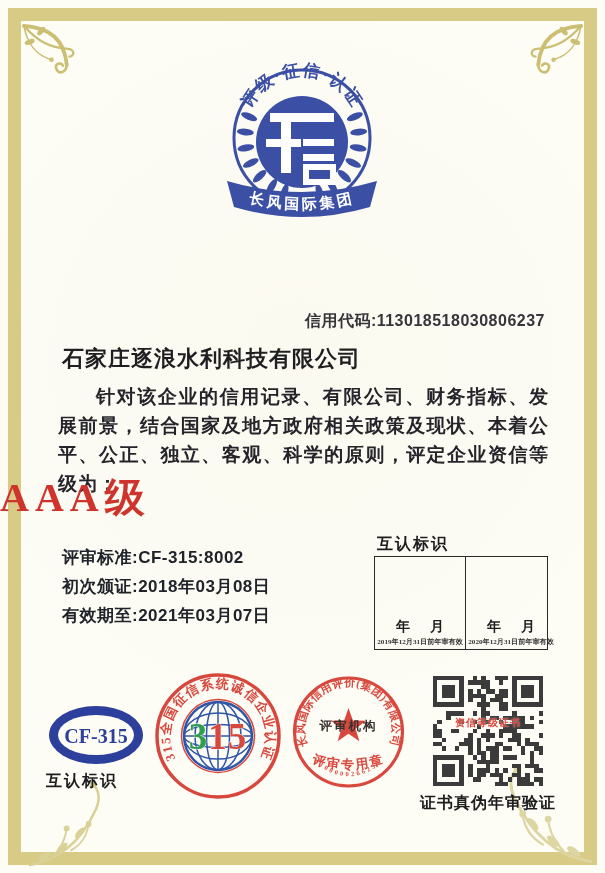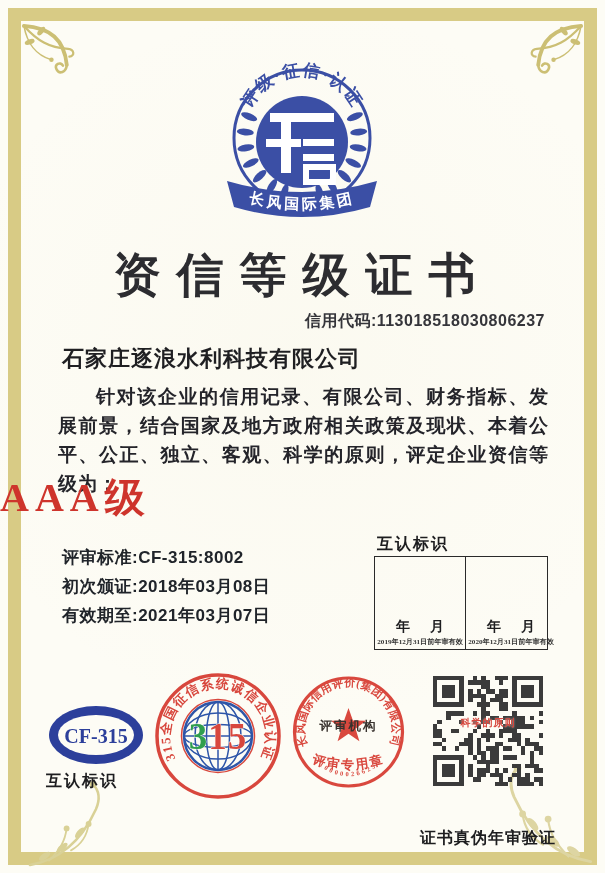--- a/index.html
+++ b/index.html
@@ -30,21 +30,21 @@
   .ar-note{font-family:"Liberation Serif","DejaVu Serif",serif;font-size:7.5px;font-weight:bold;
            color:#333;white-space:nowrap;margin-bottom:2px;transform:scale(.95);}
   .cf-caption{left:46px;top:771px;width:100px;
               font-family:"Liberation Serif","DejaVu Serif",serif;font-size:16px;font-weight:bold;
               color:#1d1d1f;letter-spacing:2px;}
   .qr-wrap{left:433px;top:676px;width:110px;height:110px;}
   .qr-overlay{position:absolute;left:0;right:0;top:36%;text-align:center;color:#d8473d;
               font-size:10px;font-weight:bold;letter-spacing:1px;text-shadow:0 0 2px rgba(255,255,255,.6);}
   .qr-caption{left:418px;top:793px;width:140px;text-align:center;
               font-family:"Liberation Serif","DejaVu Serif",serif;font-size:16px;font-weight:bold;
-              color:#1d1d1f;letter-spacing:1px;margin-top:35px;}
+              color:#1d1d1f;letter-spacing:1px;}
   svg text{font-family:"Liberation Serif","DejaVu Serif",serif;}
 </style>
 </head>
 <body>
 
 <div class="page">
 
   <div class="frame"></div>
 
   <svg width="0" height="0" style="position:absolute">
@@ -123,21 +123,20 @@
       <rect x="101" y="84" width="31" height="7"></rect>
       <rect x="101" y="99" width="31" height="7"></rect>
       <rect x="104" y="112" width="27" height="15" fill="none" stroke="#ffffff" stroke-width="6"></rect>
     </g>
     <path d="M25,126 Q100,148 175,126 L168,152 Q100,172 32,152 Z" fill="#3b4fa5"></path>
     <text font-size="15" font-weight="bold" fill="#ffffff" letter-spacing="3">
       <textPath href="#emb-banner-arc" startOffset="50%" text-anchor="middle">长风国际集团</textPath>
     </text>
   </svg>
 
-  <div class="abs title">资信等级证书</div>
   <div class="abs credit">信用代码:113018518030806237</div>
   <div class="abs company">石家庄逐浪水利科技有限公司</div>
 
   <div class="abs para">针对该企业的信用记录、有限公司、财务指标、发展前景，结合国家及地方政府相关政策及现状、本着公平、公正、独立、客观、科学的原则，评定企业资信等级为：</div>
 
   <div class="abs grade">AAA级</div>
 
   <div class="abs details">
     <div>评审标准:CF-315:8002</div>
     <div>初次颁证:2018年03月08日</div>
@@ -419,17 +418,17 @@
             <rect x="15" y="24" width="1" height="1"></rect>
             <rect x="16" y="24" width="1" height="1"></rect>
             <rect x="19" y="24" width="1" height="1"></rect>
             <rect x="20" y="24" width="1" height="1"></rect>
             <rect x="21" y="24" width="1" height="1"></rect>
             <rect x="22" y="24" width="1" height="1"></rect>
             <rect x="24" y="24" width="1" height="1"></rect>
           </g>
       </g>
     </svg>
-    <div class="qr-overlay">科学的原则</div>
+    <div class="qr-overlay">资信等级证书</div>
   </div>
   <div class="abs qr-caption">证书真伪年审验证</div>
 
 </div>
 
 </body></html>

